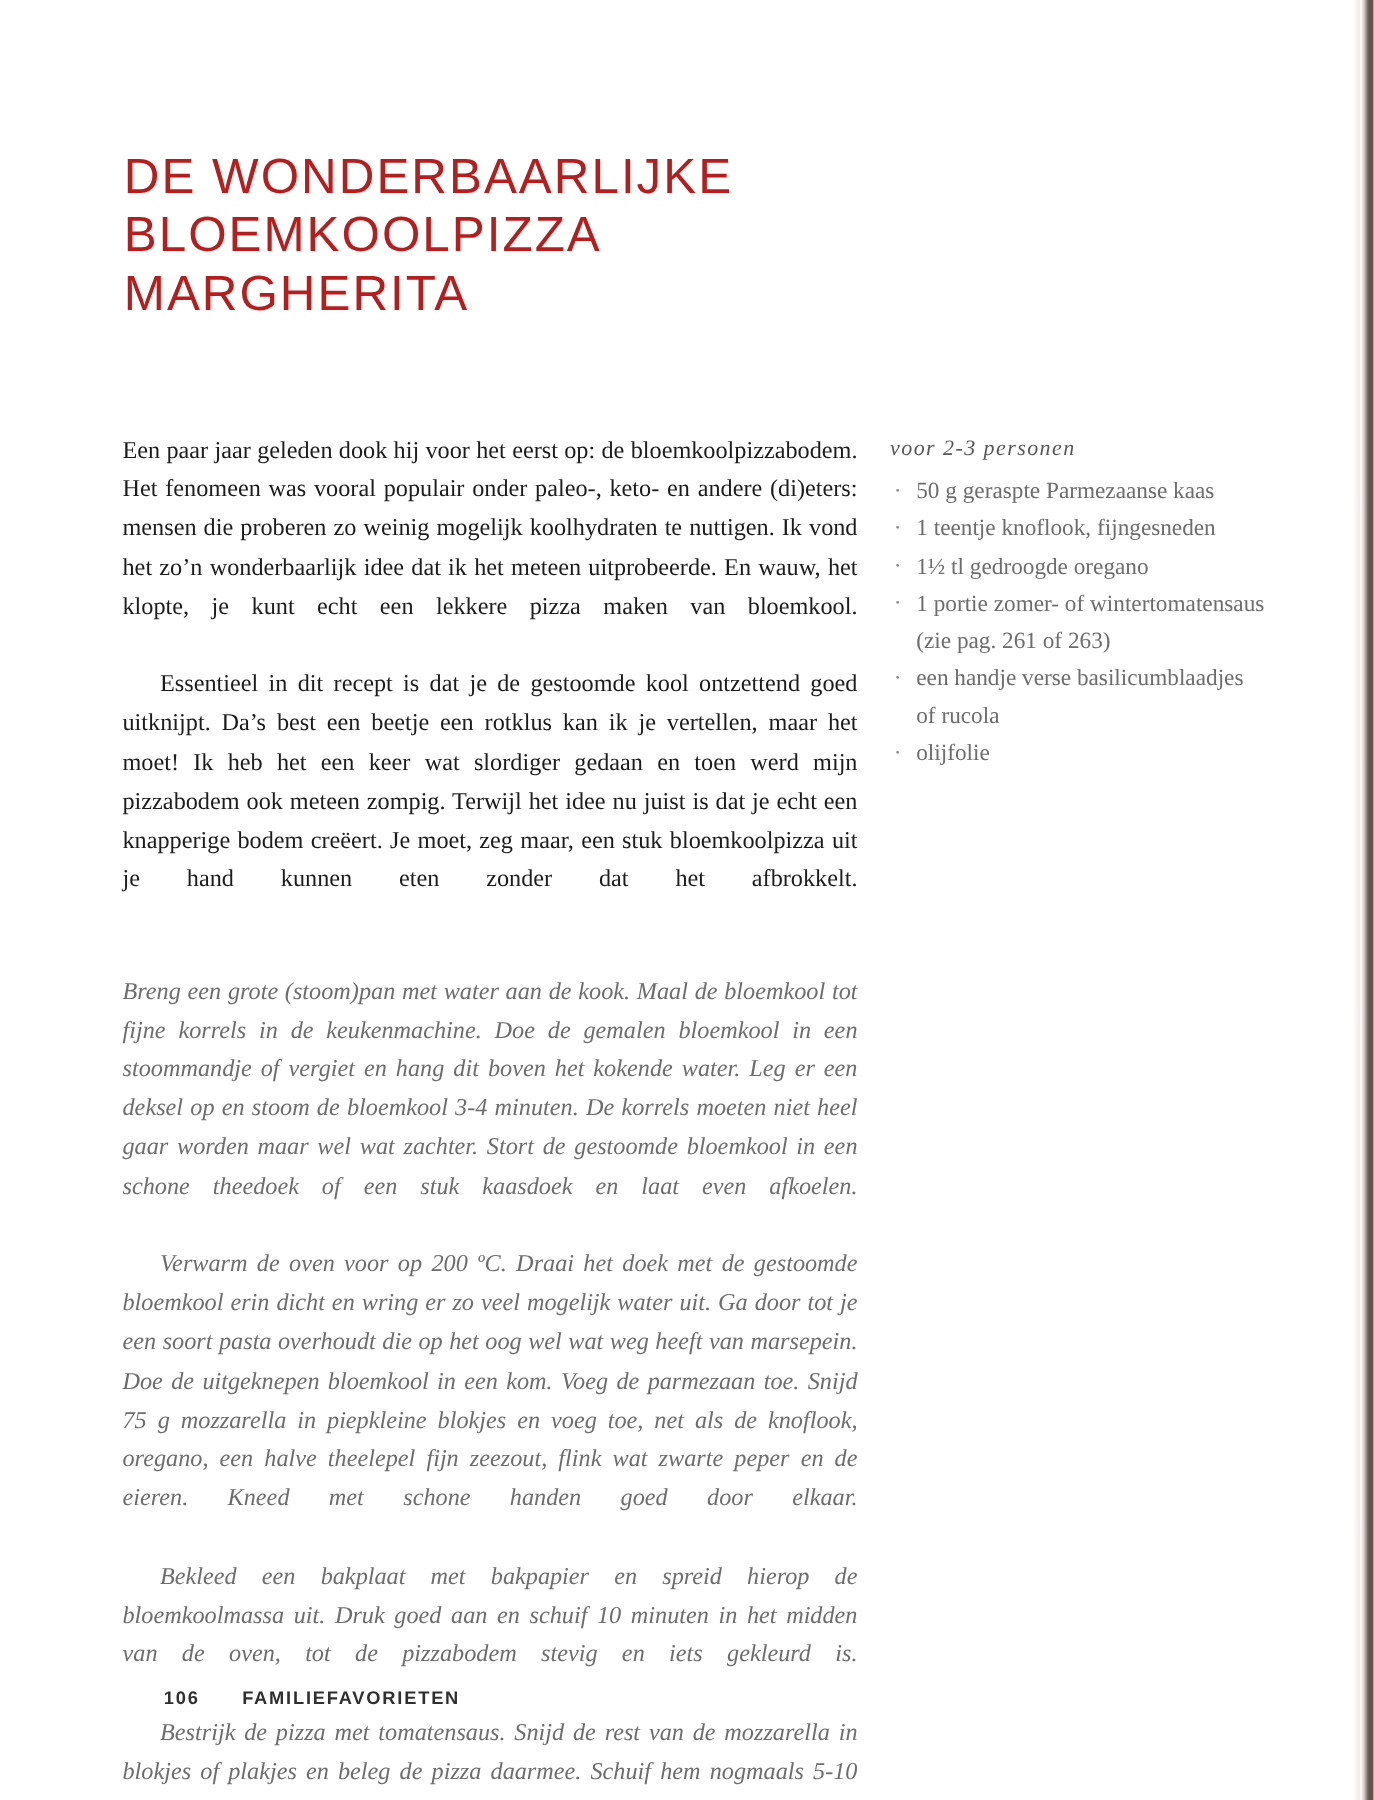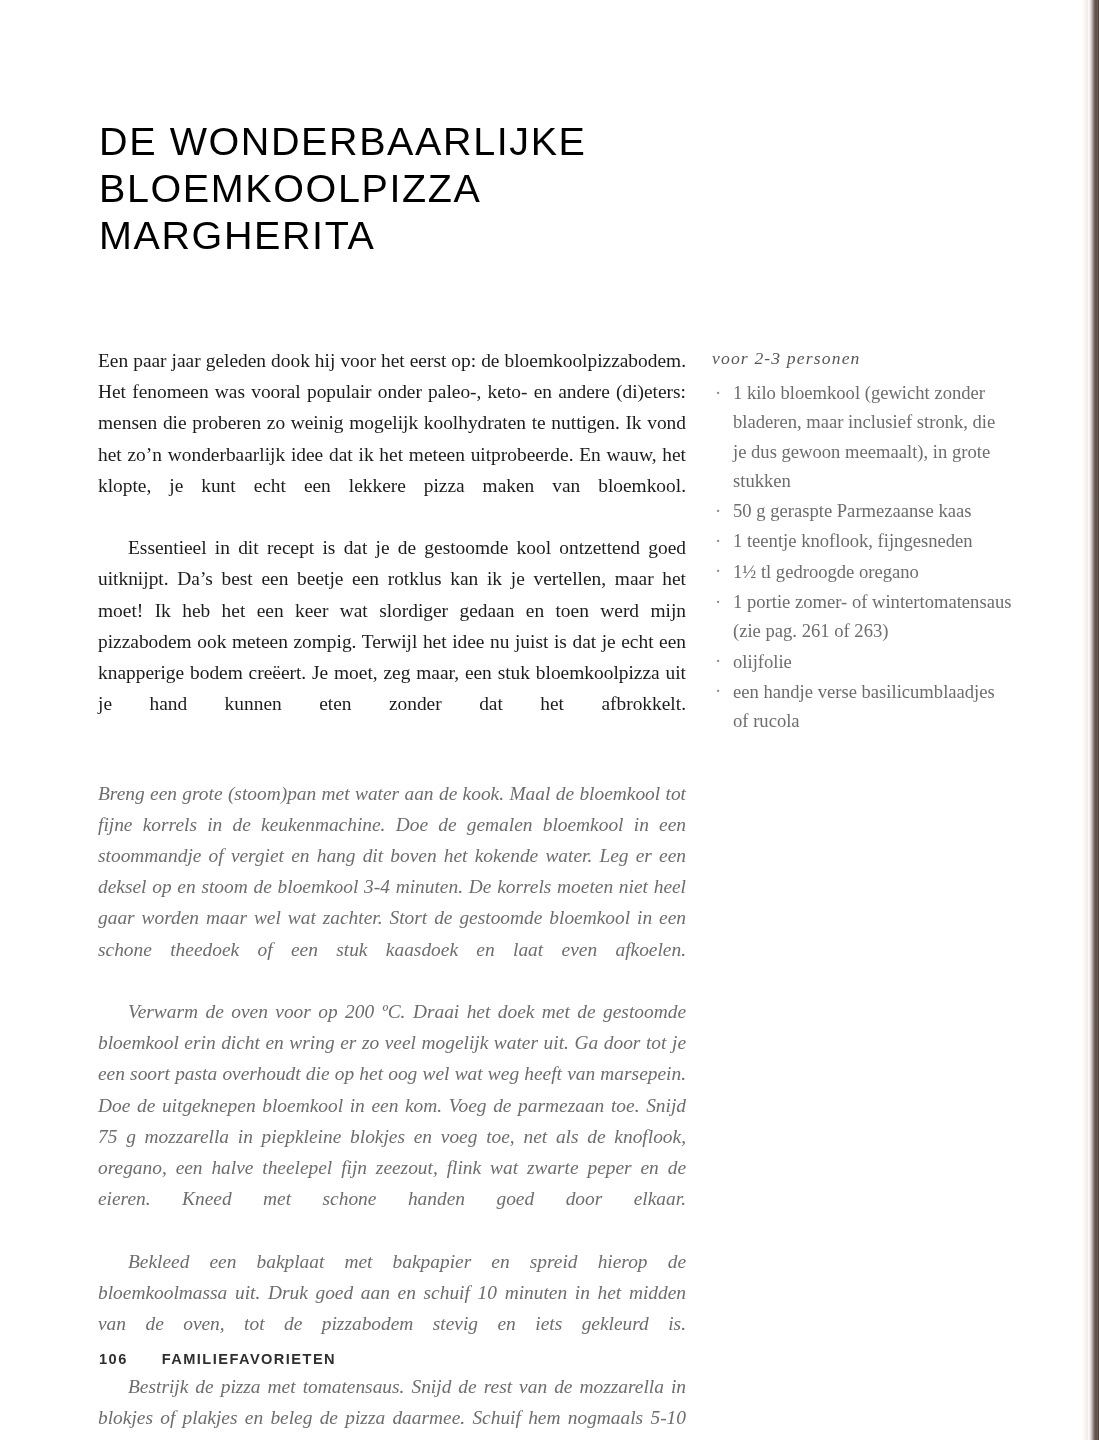--- a/index.html
+++ b/index.html
@@ -51,21 +51,21 @@
     position: absolute;
     left: 99px;
     top: 118px;
     width: 640px;
     margin: 0;
     font-family: "Liberation Sans", "DejaVu Sans", sans-serif;
     font-weight: 400;
     font-size: 39.5px;
     line-height: 47px;
     letter-spacing: 1.6px;
-    color: #000000;
+    color: #b91c1c;
     text-transform: uppercase;
     white-space: pre-line;
   }
 
   
   .main-column {
     position: absolute;
     left: 98px;
     top: 345px;
     width: 588px;
@@ -159,20 +159,21 @@
     display: flex;
     align-items: baseline;
     font-family: "Liberation Sans", "DejaVu Sans", sans-serif;
     font-size: 14.6px;
     letter-spacing: 1.45px;
     color: #2f2f2f;
   }
   .page-number {
     font-weight: 700;
     margin-right: 34px;
+    margin-left: 32px;
   }
   .section-name {
     font-weight: 700;
     text-transform: uppercase;
   }
 </style>
 </head>
 <body>
 
 <div class="page">
@@ -193,27 +194,26 @@
       <p class="indented">Verwarm de oven voor op 200 ºC. Draai het doek met de gestoomde bloemkool erin dicht en wring er zo veel mogelijk water uit. Ga door tot je een soort pasta overhoudt die op het oog wel wat weg heeft van marsepein. Doe de uitgeknepen bloemkool in een kom. Voeg de parmezaan toe. Snijd 75 g mozzarella in piepkleine blokjes en voeg toe, net als de knoflook, oregano, een halve theelepel fijn zeezout, flink wat zwarte peper en de eieren. Kneed met schone handen goed door elkaar.</p>
       <p class="indented">Bekleed een bakplaat met bakpapier en spreid hierop de bloemkoolmassa uit. Druk goed aan en schuif 10 minuten in het midden van de oven, tot de pizzabodem stevig en iets gekleurd is.</p>
       <p class="indented">Bestrijk de pizza met tomatensaus. Snijd de rest van de mozzarella in blokjes of plakjes en beleg de pizza daarmee. Schuif hem nogmaals 5-10 minuten in de oven, tot de bodem goed gaar is en de kaas gesmolten. Haal de pizza uit de oven en laat een paar minuten rusten. Strooi de basilicumblaadjes of rucola erover en besprenkel tot slot met wat olijfolie.</p>
     </div>
 
   </div>
 
   <div class="ingredients">
     <p class="servings">voor 2-3 personen</p>
     <ul class="ingredient-list">
-      <li>1 kilo bloemkool (gewicht zonder bladeren, maar inclusief stronk, die je dus gewoon meemaalt), in grote stukken</li>
       <li>50 g geraspte Parmezaanse kaas</li>
       <li>1 teentje knoflook, fijngesneden</li>
       <li>1½ tl gedroogde oregano</li>
       <li>1 portie zomer- of wintertomatensaus (zie pag. 261 of 263)</li>
+      <li>een handje verse basilicumblaadjes of rucola</li>
       <li>olijfolie</li>
-      <li>een handje verse basilicumblaadjes of rucola</li>
     </ul>
   </div>
 
   <div class="page-footer">
     <span class="page-number">106</span>
     <span class="section-name">FAMILIEFAVORIETEN</span>
   </div>
 
   <div class="page-edge-inner"></div>
   <div class="page-edge"></div>

